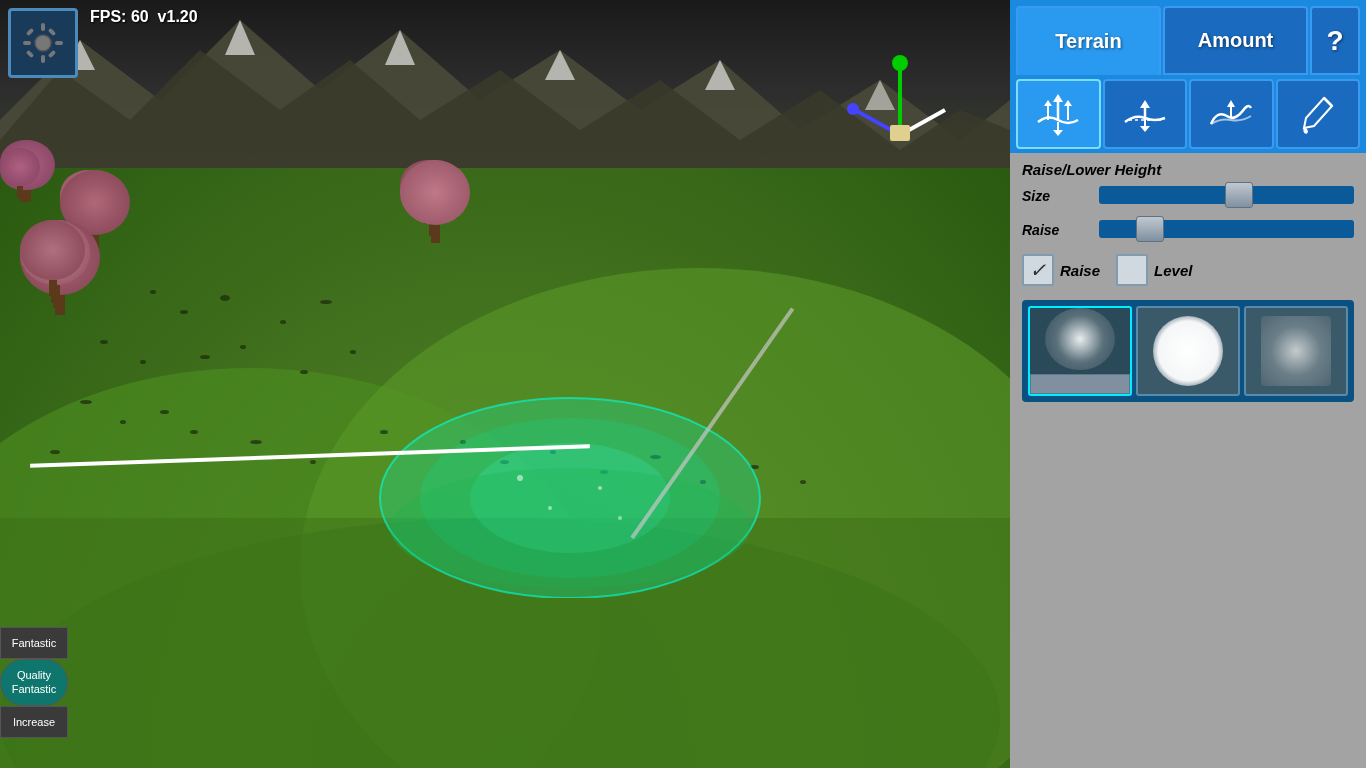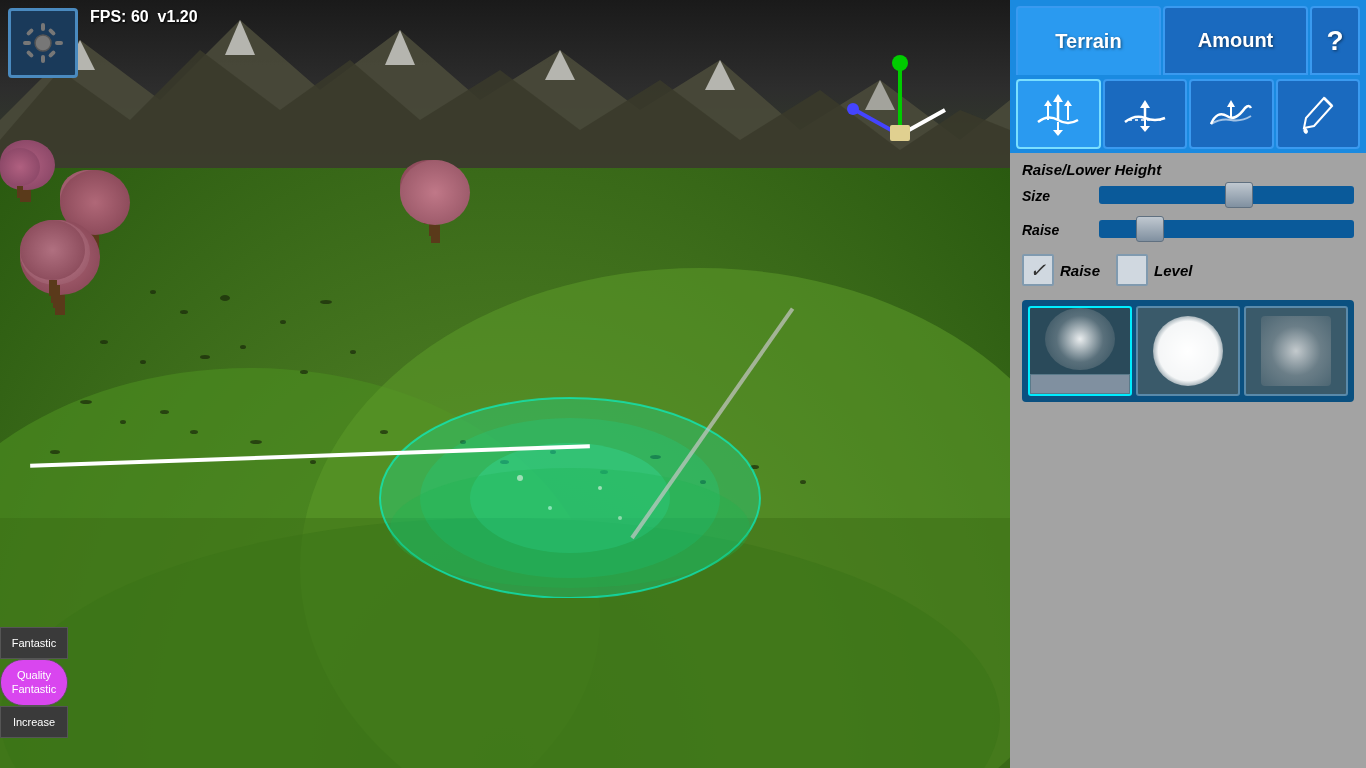--- a/index.html
+++ b/index.html
@@ -124,21 +124,21 @@
       padding: 8px 4px;
       background: #3a3a3a;
       color: white;
       font-size: 11px;
       text-align: center;
       border: 1px solid #555;
       cursor: pointer;
       line-height: 1.3;
     }
     .left-btn.quality {
-      background: #d946ef;
+      background: #0f766e;
       border-radius: 23px;
     }
 
     
     #right-panel {
       position: absolute;
       right: 0; top: 0;
       width: 356px;
       height: 768px;
       background: #1a8ae0;

